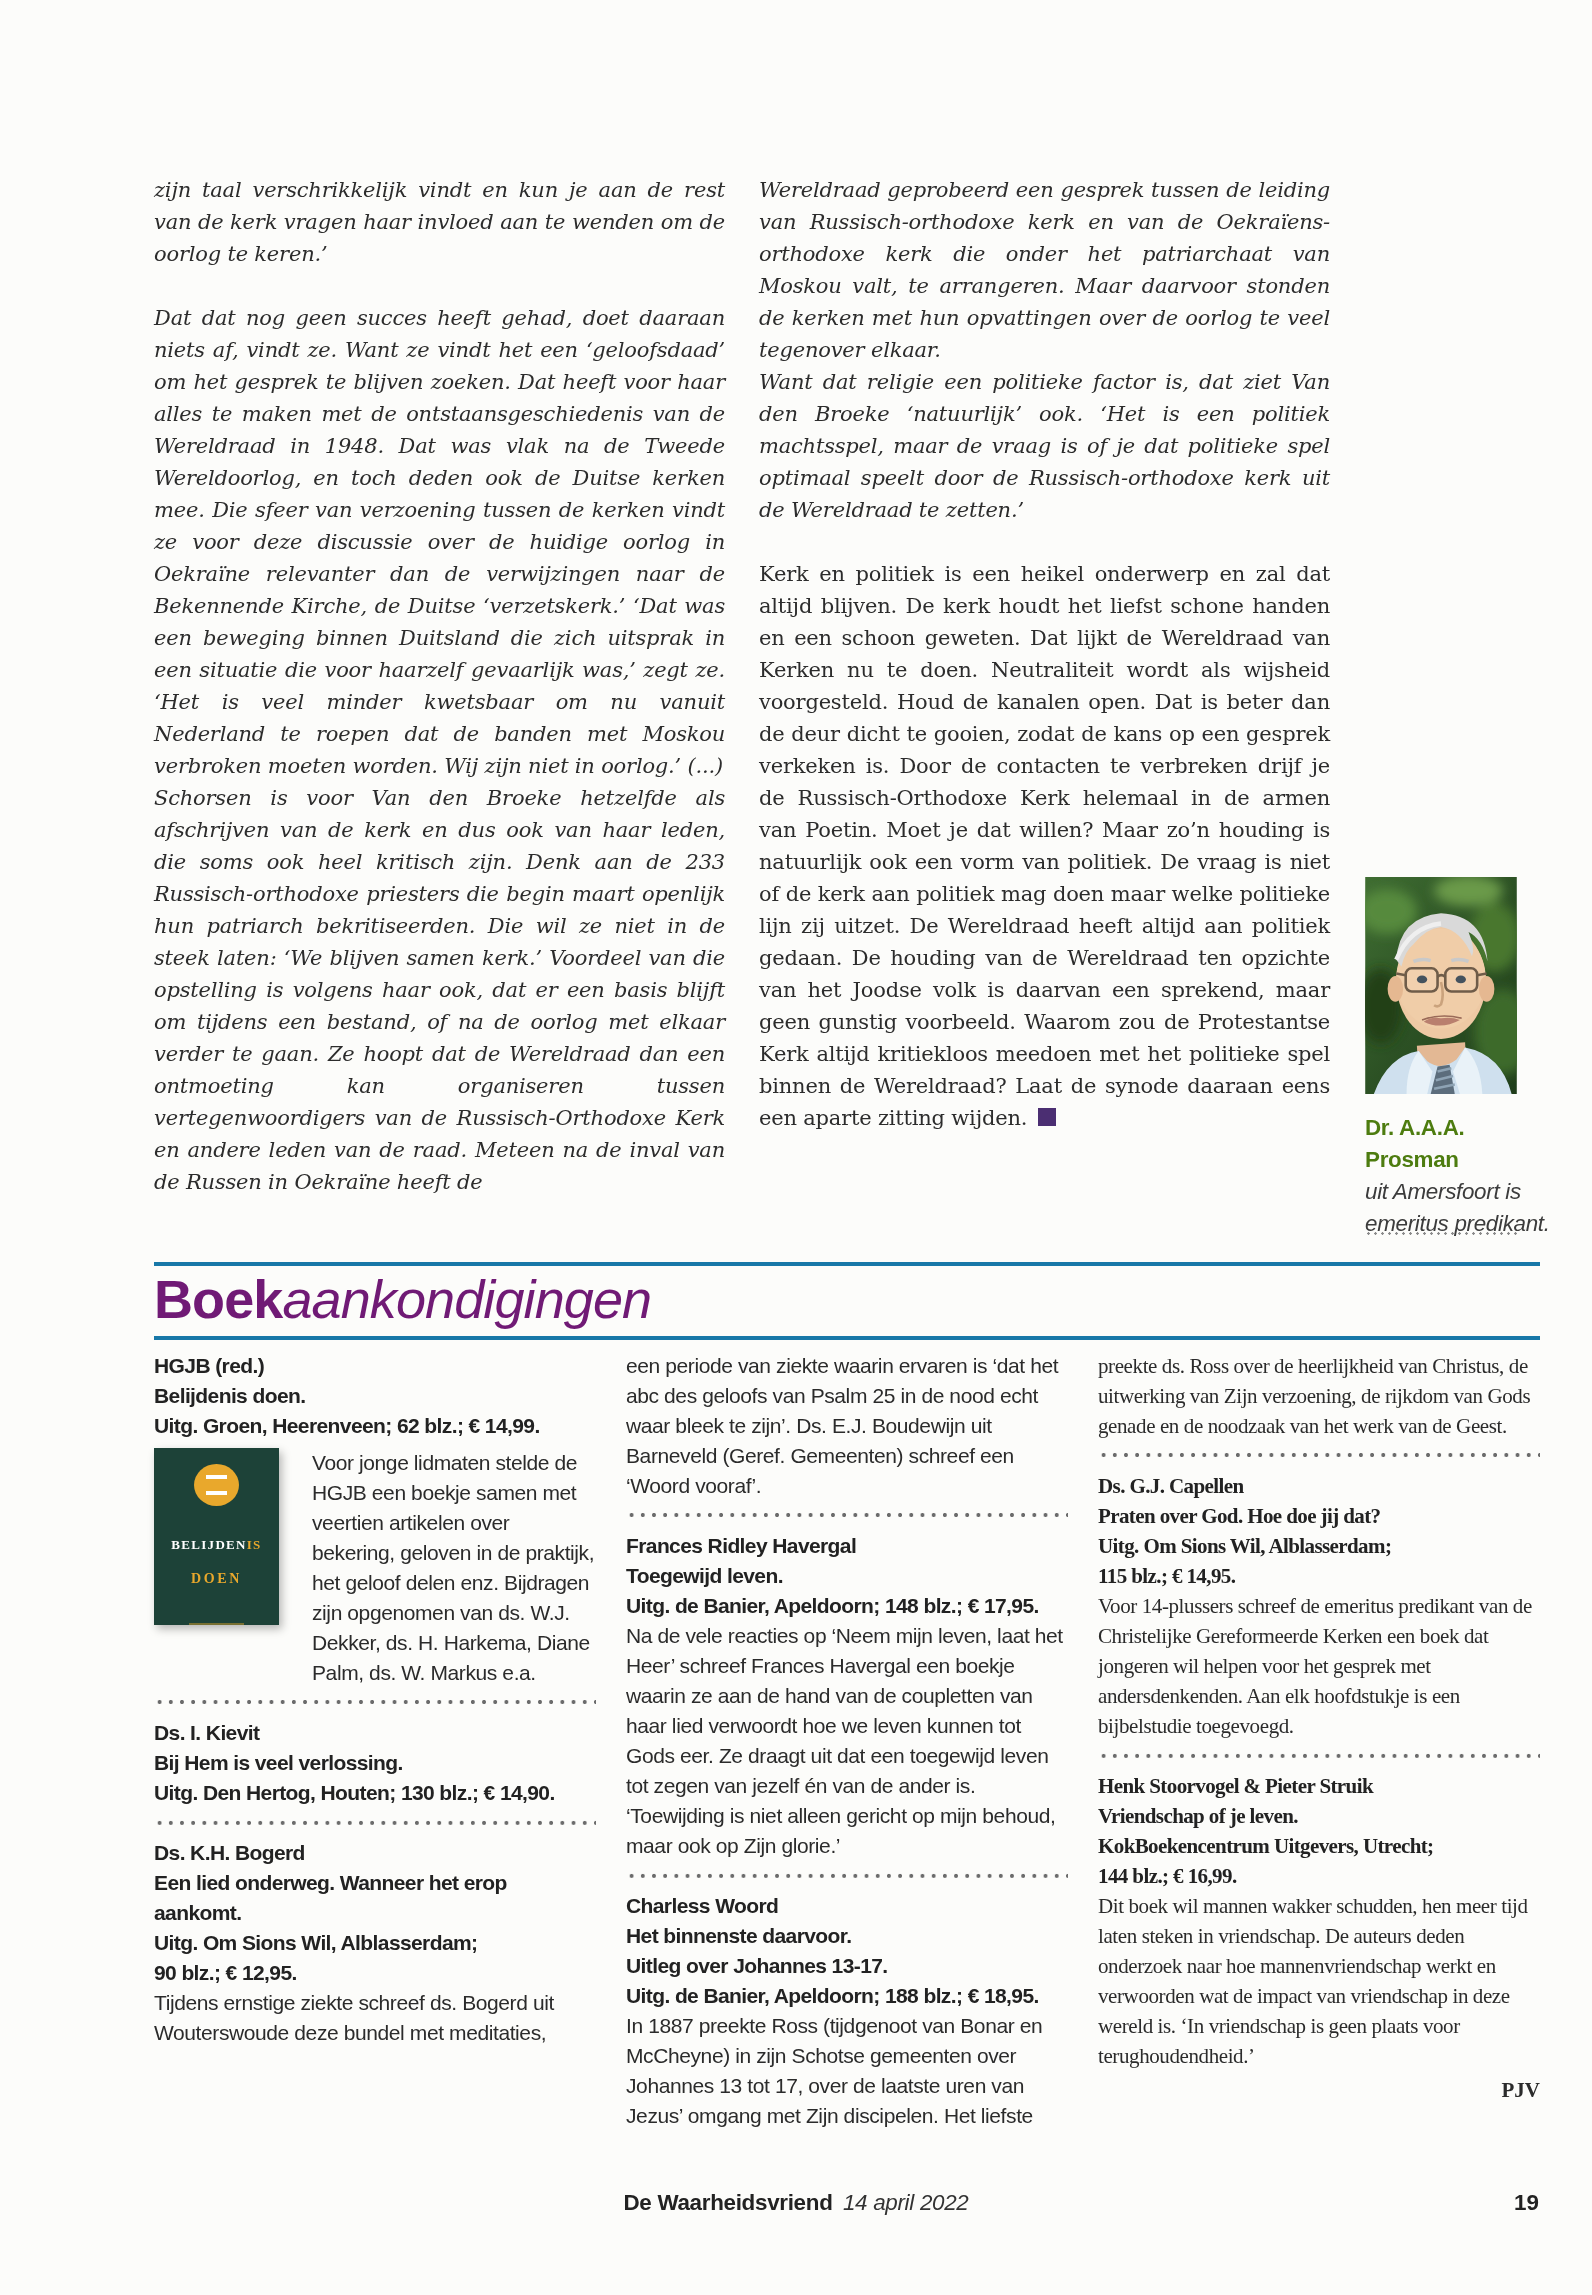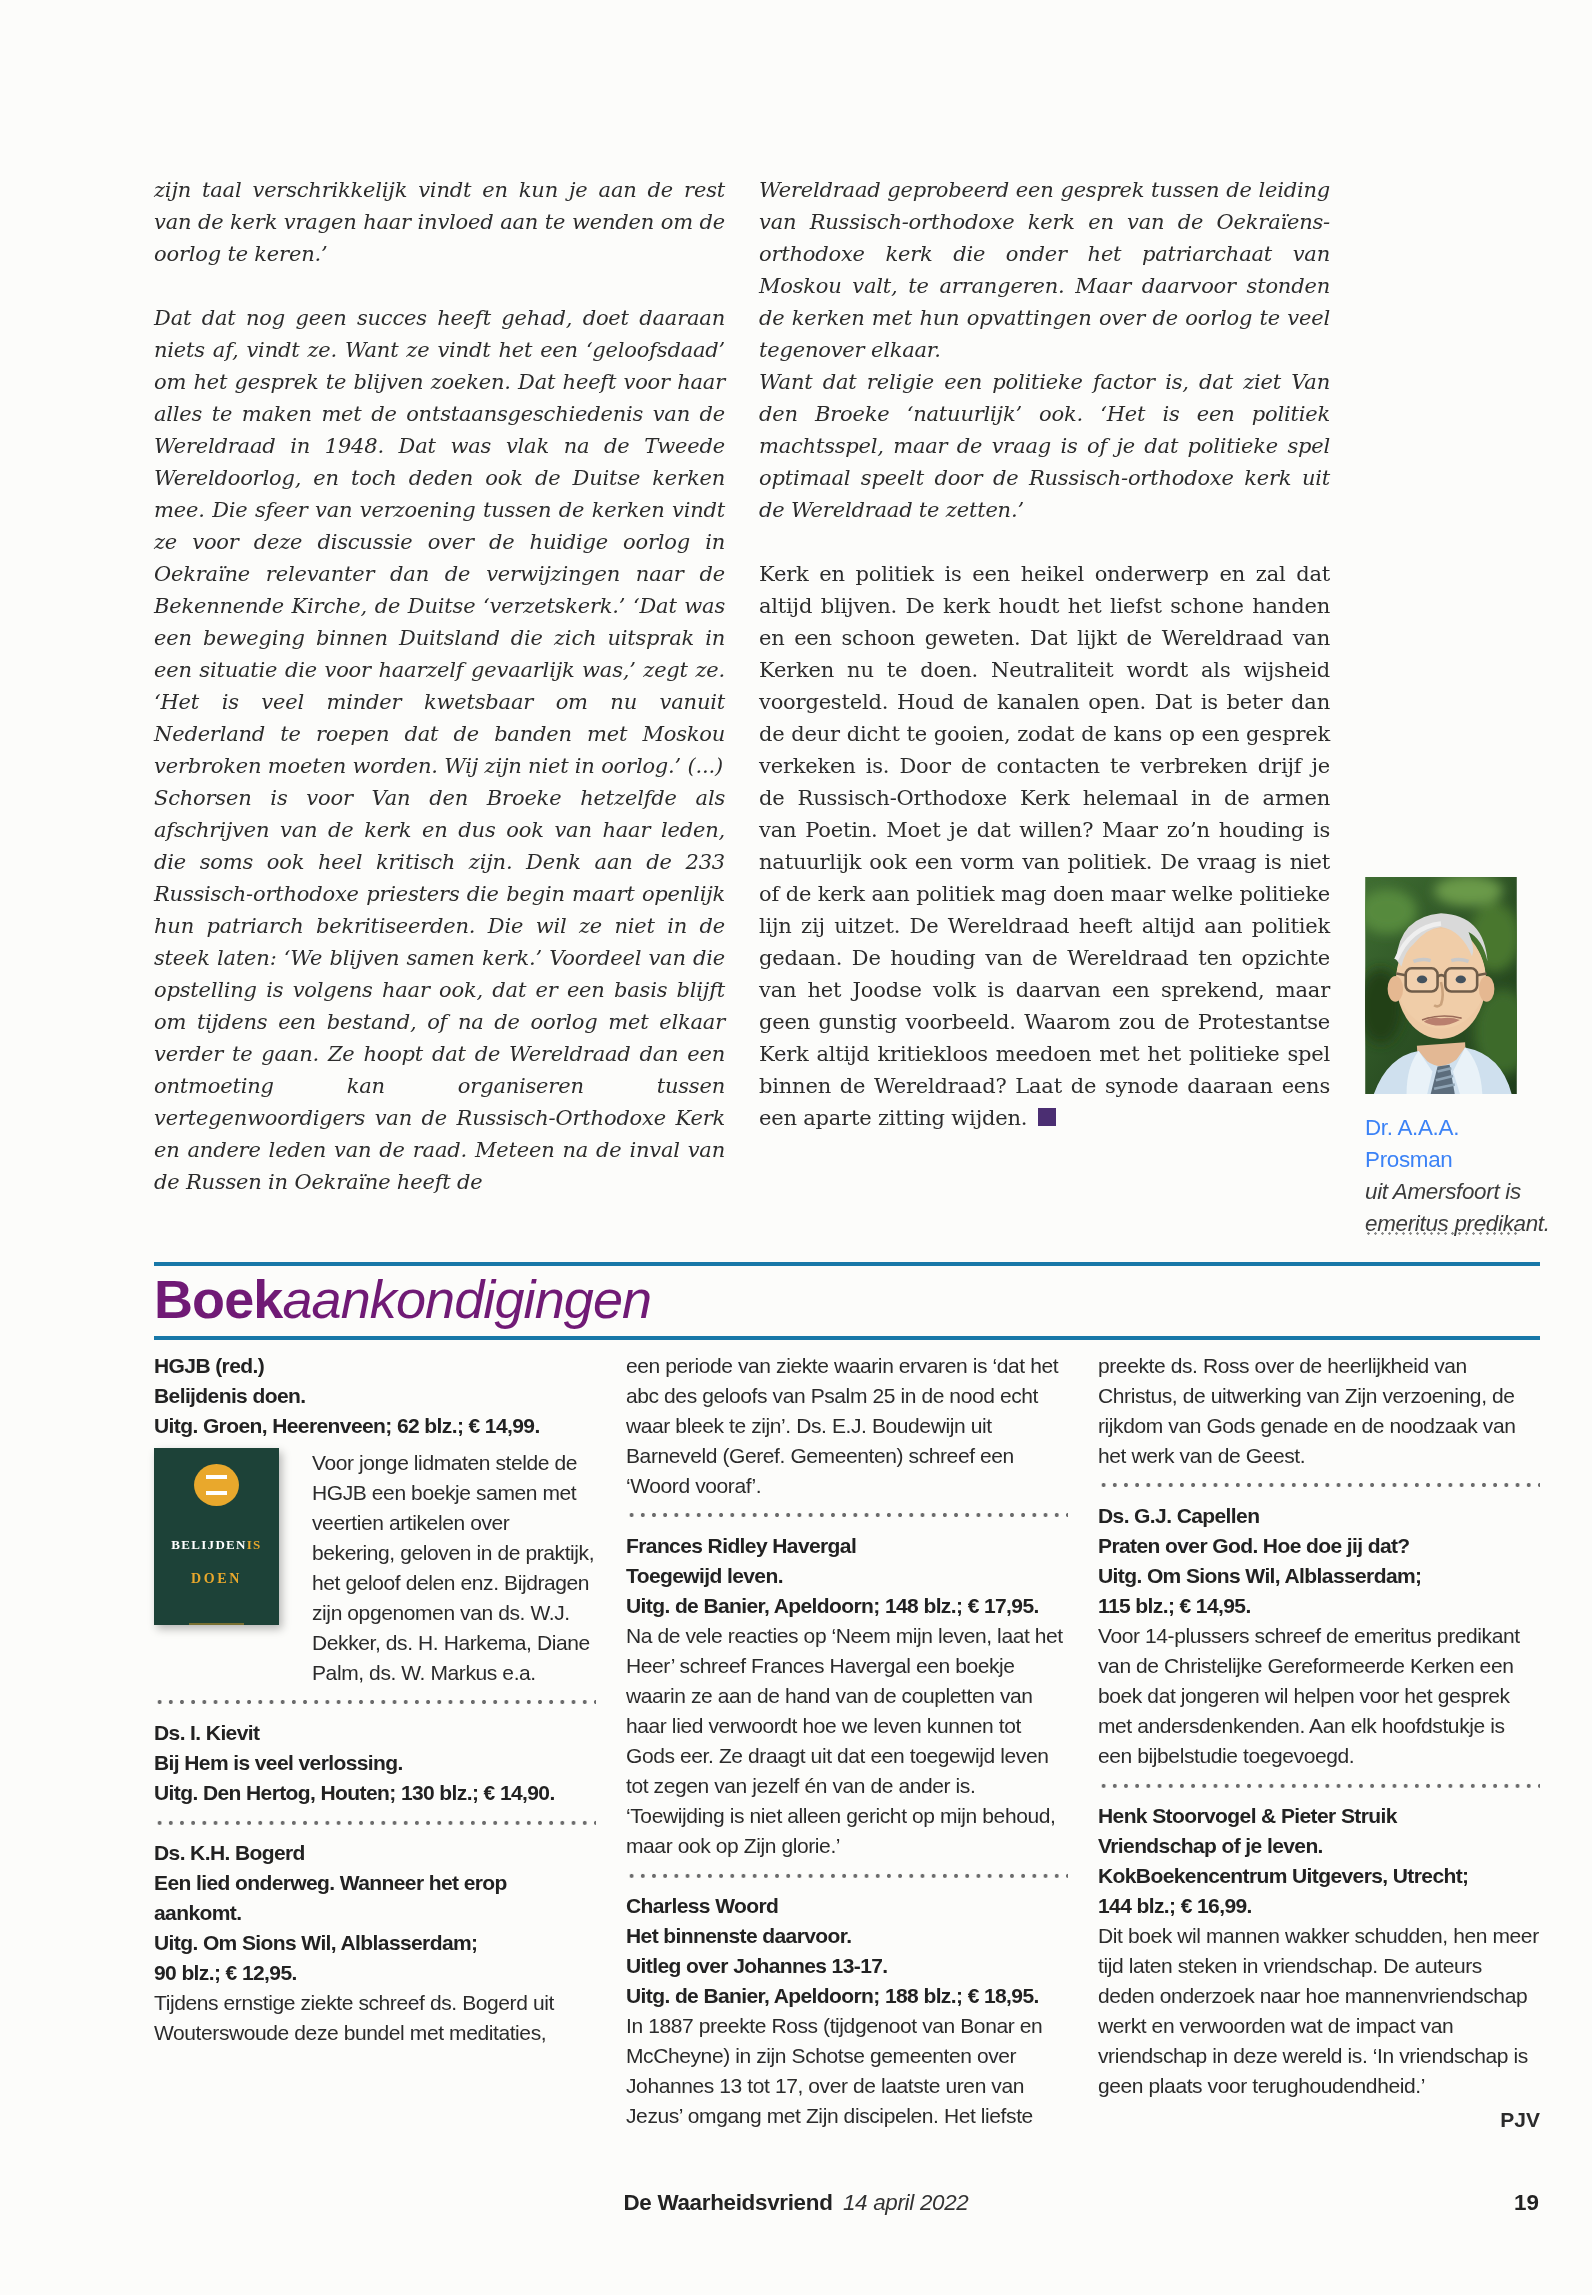--- a/index.html
+++ b/index.html
@@ -15,40 +15,40 @@
   .article-col .para.it{font-style:italic;}
   .article-col .para.gap{margin-top:32px;}
   .col-left{left:154px;}
   .col-right{left:759px;}
   .endsq{display:inline-block;width:18px;height:18px;margin-left:10.4px;vertical-align:-0.9px;}
 
   
   .photo{position:absolute;left:1365px;top:877px;width:152px;height:217px;overflow:hidden;}
   .caption{position:absolute;left:1365px;top:1112px;width:186px;
       font-size:22.4px;line-height:32px;letter-spacing:-0.3px;}
-  .caption .name{font-weight:normal;color:#3b82f6;}
+  .caption .name{font-weight:bold;color:#4d7c0f;}
   .caption .desc{font-style:italic;color:#3c3c3c;}
   .caption-dots{position:absolute;left:1365px;top:1231px;width:152px;height:5.2px;
       background-image:radial-gradient(circle,#8a8a8a 1.1px,transparent 1.5px);
       background-size:7px 5.2px;background-repeat:repeat-x;background-position:left center;}
 
   
   .rule{position:absolute;left:154px;width:1386px;height:3.5px;}
   .rule.top{top:1262px;}
   .rule.bottom{top:1336px;}
   .heading{position:absolute;left:154px;top:1270px;font-size:54px;line-height:59px;letter-spacing:-0.9px;}
   .heading .b{font-weight:bold;}
   .heading .i{font-style:italic;}
 
   
   .book-col{position:absolute;top:1351px;width:442px;
       font-size:21px;line-height:30px;letter-spacing:-0.4px;color:#2b2b2b;}
   .bk-col-1{left:154px;}
   .bk-col-2{left:626px;}
-  .bk-col-3{left:1098px;}
+  .bk-col-3{left:1098px;font-family:Liberation Serif, serif;}
   .bold-line{font-weight:bold;letter-spacing:-0.6px;color:#222;}
   .book-body{text-align:left;}
   .dotsep{height:7.8px;margin:10.4px 0 12px;
       background-image:radial-gradient(circle,#6b6b6b 1.8px,transparent 2.2px);
       background-size:11.2px 7.8px;background-repeat:repeat-x;background-position:left center;}
   .cover-row{display:flex;gap:33px;margin:7px 0 3.5px;align-items:flex-start;}
   .cover-row .book-body{flex:1;}
   .sig{text-align:right;font-weight:bold;margin-top:3.5px;letter-spacing:0;}
 
   

